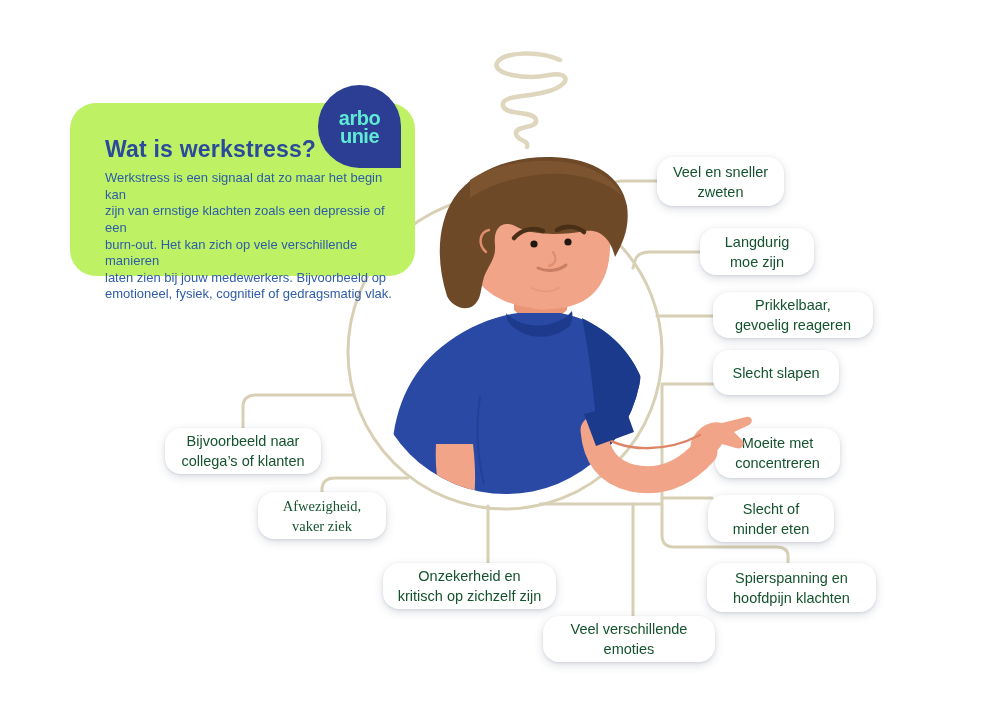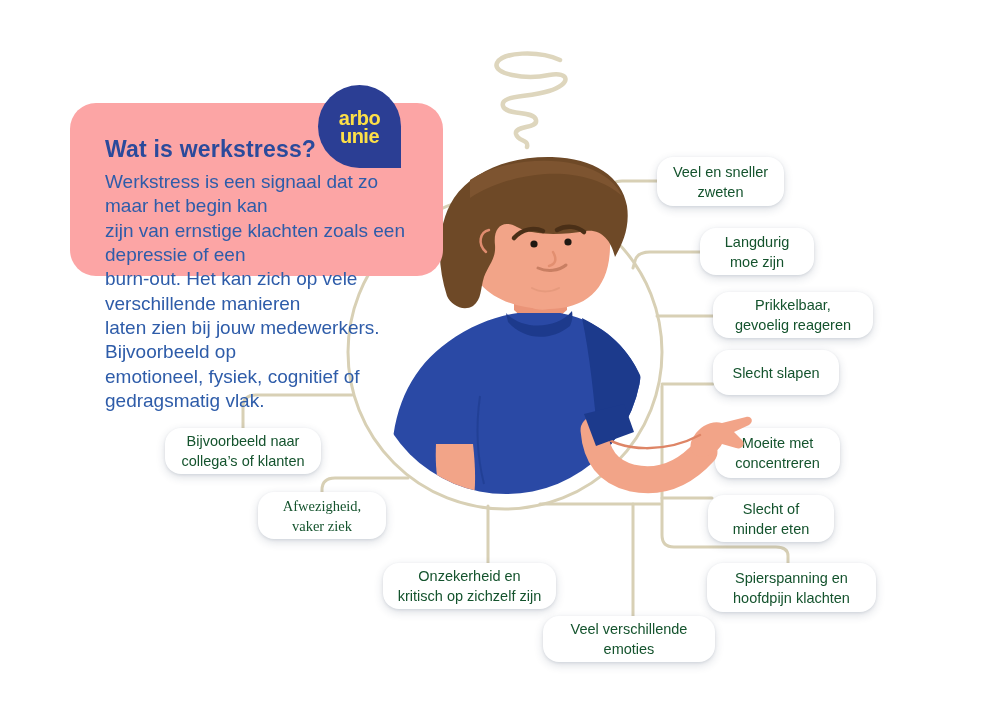--- a/index.html
+++ b/index.html
@@ -5,35 +5,35 @@
   html,body { margin:0; padding:0; background:#fff; }
   .canvas {
     position:relative; width:1000px; height:707px; background:#ffffff;
     font-family:"Liberation Sans", sans-serif; overflow:hidden;
   }
   svg.layer { position:absolute; left:0; top:0; width:1000px; height:707px; pointer-events:none; }
   .layer-back { z-index:1; }
   .layer-front { z-index:6; }
 
   .infobox {
-    position:absolute; left:70px; top:103px; width:373px; height:173px;
-    background:#fca5a5; border-radius:26px; z-index:2; box-sizing:border-box;
+    position:absolute; left:70px; top:103px; width:345px; height:173px;
+    background:#bef264; border-radius:26px; z-index:2; box-sizing:border-box;
     padding:33px 20px 16px 35px;
   }
   .infobox h1 {
     margin:0 0 7px 0; font-size:23px; font-weight:bold; color:#2b4a9b; letter-spacing:.2px;
   }
   .infobox p {
-    margin:0; font-size:19px; line-height:1.28; color:#2e5ca9; white-space:pre-line;
+    margin:0; font-size:13px; line-height:1.28; color:#2e5ca9; white-space:pre-line;
   }
   .logo {
     position:absolute; left:318px; top:85px; width:83px; height:83px;
     background:#2b3e94; border-radius:50% 50% 0 50%; z-index:4;
     display:flex; flex-direction:column; align-items:center; justify-content:center;
-    color:#fde047; font-weight:bold; font-size:20px; line-height:18px; letter-spacing:-.5px;
+    color:#5eead4; font-weight:bold; font-size:20px; line-height:18px; letter-spacing:-.5px;
   }
   .callout {
     position:absolute; background:#ffffff; border-radius:16px; z-index:3;
     box-shadow:0 3px 10px rgba(30,50,80,.16), 0 1px 3px rgba(30,50,80,.10);
     color:#14532d; font-size:14.5px; line-height:1.38;
     display:flex; align-items:center; justify-content:center; text-align:center;
     white-space:pre-line; box-sizing:border-box; padding:4px 8px;
   }
 </style>
 </head>

